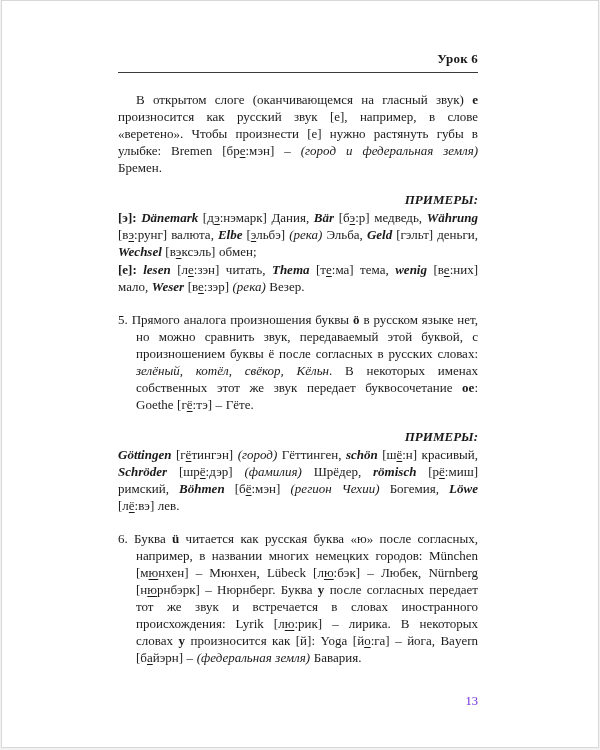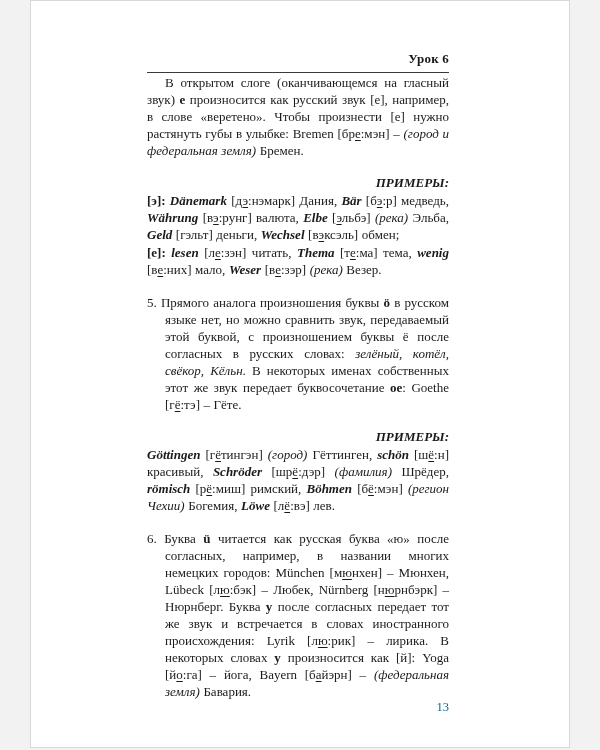--- a/index.html
+++ b/index.html
@@ -3,41 +3,41 @@
 <meta charset="utf-8">
 <style>
   html, body {
     margin: 0;
     padding: 0;
     background: #f2f2f2;
     font-family: "Liberation Serif", "DejaVu Serif", serif;
   }
   .page {
     position: relative;
-    width: 540px;
+    width: 598px;
     height: 748px;
     margin: 0 auto;
     background: #ffffff;
     border: 1px solid #d8d8d8;
     box-sizing: border-box;
     display: flex;
     flex-direction: column;
     padding: 50px 120px 38px 116px;
     color: #1a1a1a;
   }
   .header {
     border-bottom: 1.4px solid #3a3a3a;
     padding-bottom: 5px;
     text-align: right;
     font-weight: bold;
     font-size: 13px;
     letter-spacing: 0.2px;
   }
   .content {
-    margin-top: 1px;
+    margin-top: 18px;
   }
   .para {
     margin: 0;
     text-align: justify;
     font-size: 13px;
     line-height: 17px;
     word-spacing: 0.3px;
   }
   .body-indent { text-indent: 18px; }
   .examples-label {
@@ -50,21 +50,21 @@
     padding-left: 18px;
     text-indent: -18px;
   }
   .b { font-weight: bold; }
   .i { font-style: italic; }
   .u { text-decoration: underline; text-underline-offset: 2px; }
   .footer {
     margin-top: auto;
     text-align: right;
     font-size: 12.5px;
-    color: #0369a1;
+    color: #6d28d9;
   }
 </style>
 </head>
 <body>
 
 <div class="page">
   <div class="header">
     <span>Урок 6</span>
   </div>
   <div class="content">

